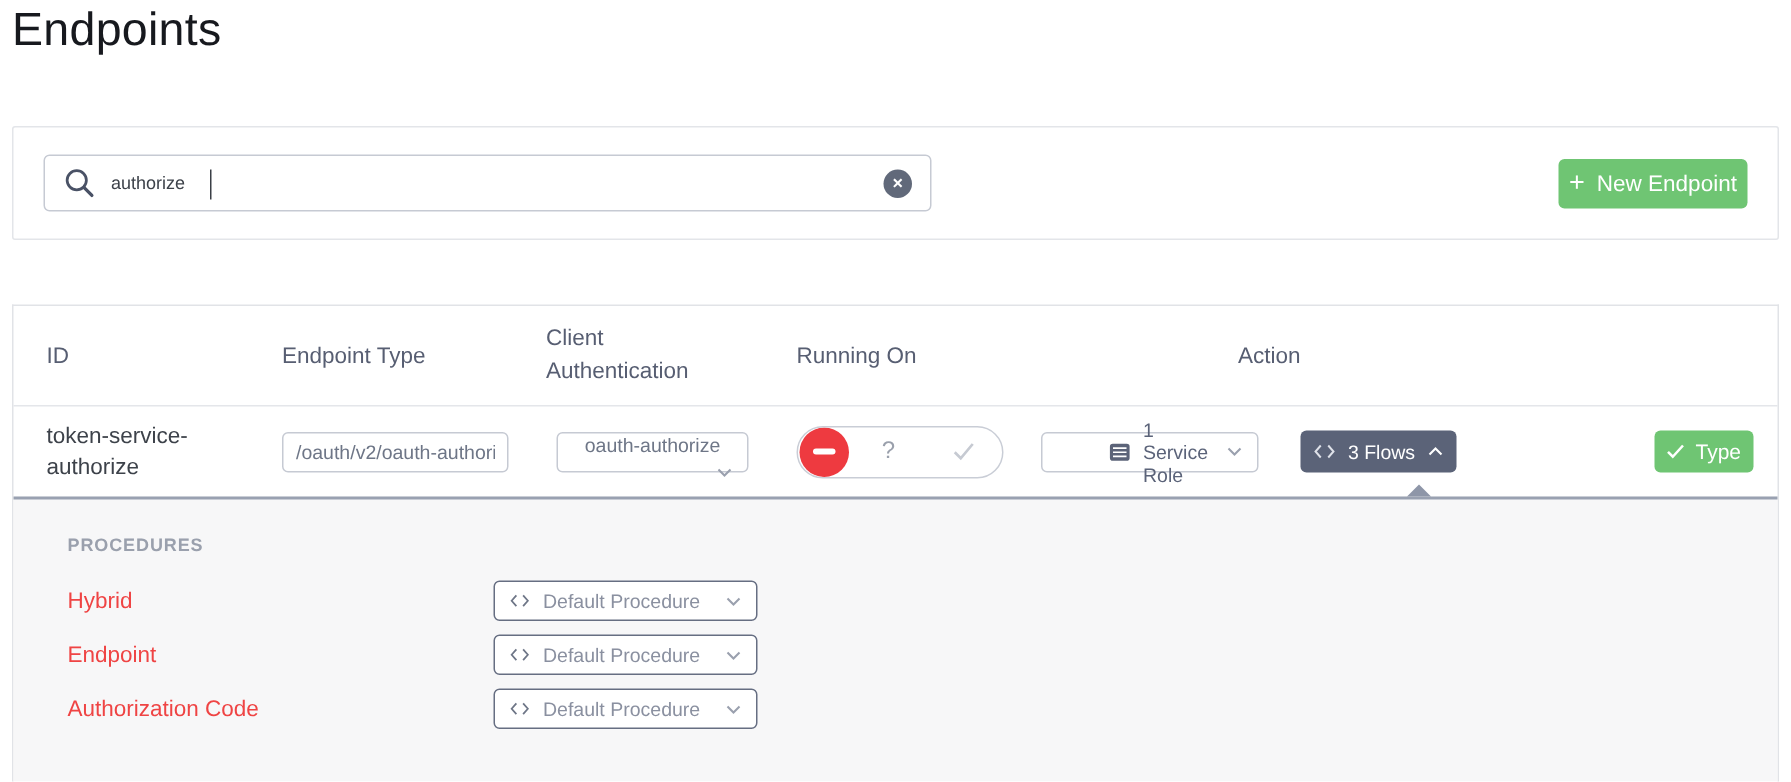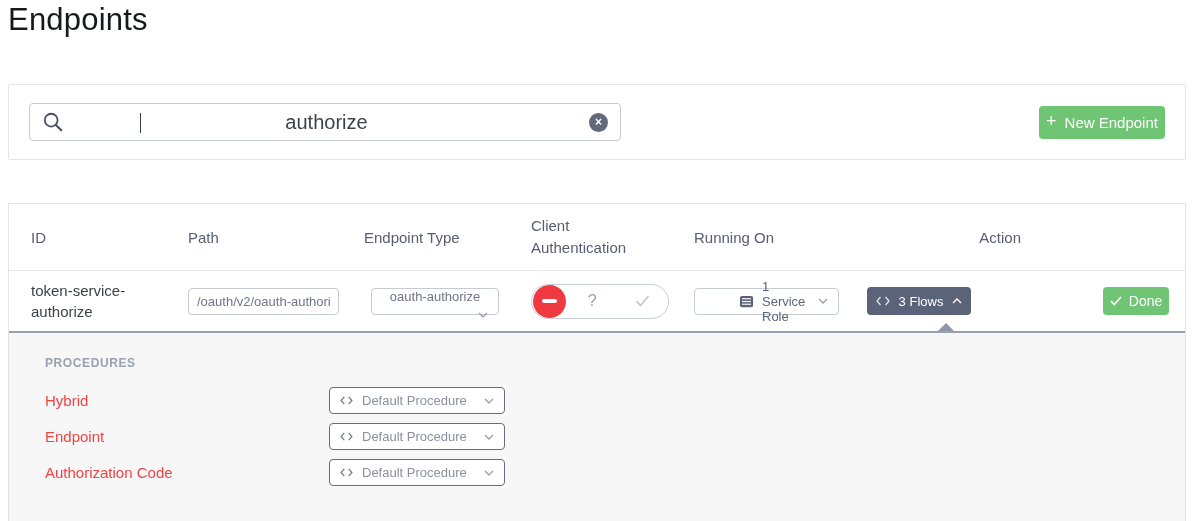--- a/index.html
+++ b/index.html
@@ -7,21 +7,21 @@
   body { width:1194px; height:521px; font-family:"Liberation Sans", sans-serif; overflow:hidden; }
   .page { position:relative; width:1194px; height:502px; }
 
   .page-title { position:absolute; left:8px; top:2px; margin:0; font-size:31px; font-weight:500; color:#17191e; letter-spacing:.2px; }
 
   
   .search-card { position:absolute; left:8px; top:84px; width:1178px; height:76px; background:#fff;
     border:1px solid #e3e5e9; border-radius:2px; display:flex; align-items:center; justify-content:space-between; padding:0 20px; }
   .search-box { position:relative; width:592px; height:38px; border:1px solid #c6cad3; border-radius:4px;
     display:flex; align-items:center; padding:0 12px; gap:10px; background:#fff; }
-  .search-box input { border:none; outline:none; flex:1; font-family:"Liberation Sans",sans-serif; font-size:20px; color:#3d424a; background:transparent; padding:0;text-align:center; }
+  .search-box input { border:none; outline:none; flex:1; font-family:"Liberation Sans",sans-serif; font-size:12px; color:#3d424a; background:transparent; padding:0; }
   .text-caret { position:absolute; left:110px; top:9px; width:1px; height:20px; background:#3a3f46; }
   .clear-btn { width:19px; height:19px; border-radius:50%; background:#61697a; color:#fff; font-size:12px; font-weight:bold;
     display:flex; align-items:center; justify-content:center; cursor:pointer; line-height:1; }
   .btn-green { display:flex; align-items:center; justify-content:center; gap:8px; background:#6fc573; color:#fff;
     border:none; border-radius:4px; cursor:pointer; font-family:"Liberation Sans",sans-serif; }
   .new-endpoint { width:126px; height:33px; font-size:15px; }
   .plus-glyph { font-size:18px; font-weight:400; line-height:1; margin-top:-2px; }
 
   
   .table-card { position:absolute; left:8px; top:203px; width:1178px; height:322px; background:#fff;
@@ -90,21 +90,20 @@
     <button class="btn-green new-endpoint">
       <span class="plus-glyph">+</span>
       <span>New Endpoint</span>
     </button>
   </div>
 
   <div class="table-card">
 
     <div class="grid-row thead">
       <div class="th">ID</div>
-      <div class="th">Path</div>
       <div class="th">Endpoint Type</div>
       <div class="th th-wrap"><span>Client Authentication</span></div>
       <div class="th">Running On</div>
       <div class="th th-action">Action</div>
     </div>
 
     <div class="grid-row trow">
       <div class="cell-id">token-service-authorize</div>
 
       <div>
@@ -169,21 +168,21 @@
         </button>
       </div>
 
       <div class="cell-action">
         <button class="btn-green done-btn">
           <span style="display:flex;">
             <svg width="12" height="10" viewBox="0 0 12 10">
                 <path d="M1 5.2l3.2 3.3L11 1" fill="none" stroke="#fff" stroke-width="1.7"></path>
               </svg>
           </span>
-          <span>Done</span>
+          <span>Type</span>
         </button>
       </div>
     </div>
 
     <div class="panel">
       <div class="panel-caret"></div>
       <div class="proc-heading">PROCEDURES</div>
 
       <div class="proc-row">
         <div class="proc-label">Hybrid</div>

